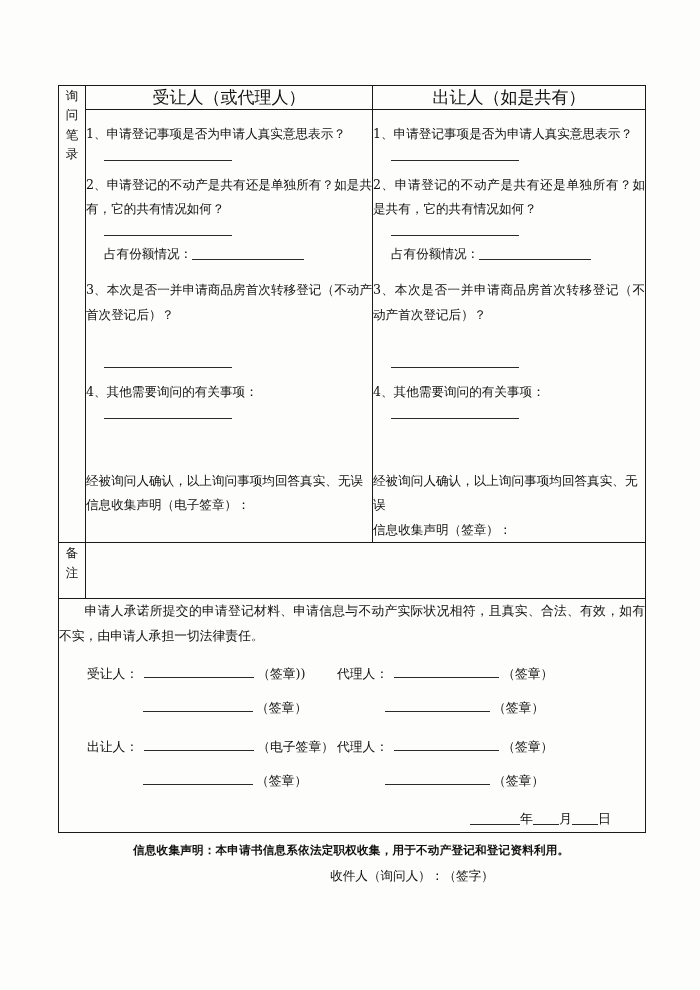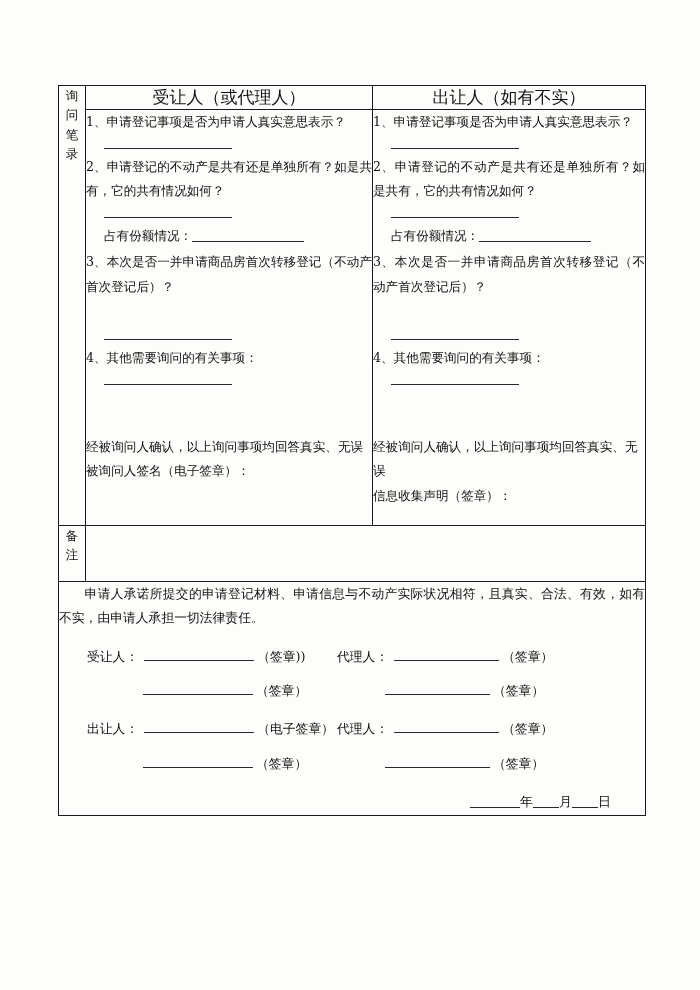--- a/index.html
+++ b/index.html
@@ -65,21 +65,21 @@
   }
 
   
   .qcell {
     padding: 6px 9px 8px 9px;
     font-size: 12.6px;
     line-height: 1.95;
     height: 415px;
   }
   .qcell .q {
-    margin: 0 0 2px 0;
+    margin: 12px 0 2px 0;
     text-align: justify;
   }
   .blank-line {
     display: block;
     margin: 1px 0 6px 18px;
     border-bottom: 1px solid #2a2a2a;
     width: 128px;
     height: 11px;
   }
   .sub {
@@ -204,21 +204,21 @@
     <tbody>
 
       <tr>
         <td rowspan="2" class="vlabel">
           <span>询</span>
           <span>问</span>
           <span>笔</span>
           <span>录</span>
         </td>
         <td class="hdr">受让人（或代理人）</td>
-        <td class="hdr">出让人（如有不实）</td>
+        <td class="hdr">出让人（如是共有）</td>
       </tr>
 
       <tr>
 
         <td class="qcell">
           <p class="q">1、申请登记事项是否为申请人真实意思表示？</p>
           <span class="blank-line"></span>
 
           <p class="q">2、申请登记的不动产是共有还是单独所有？如是共有，它的共有情况如何？</p>
           <span class="blank-line"></span>
@@ -229,21 +229,21 @@
           <div class="spacer-md"></div>
           <span class="blank-line"></span>
 
           <p class="q">4、其他需要询问的有关事项：</p>
           <span class="blank-line"></span>
 
           <div class="spacer-lg"></div>
 
           <div class="confirm">
             <span class="c1">经被询问人确认，以上询问事项均回答真实、无误</span>
-            <span class="c2">被询问人签名（电子签章）：</span>
+            <span class="c2">信息收集声明（电子签章）：</span>
           </div>
         </td>
 
         <td class="qcell">
           <p class="q">1、申请登记事项是否为申请人真实意思表示？</p>
           <span class="blank-line"></span>
 
           <p class="q">2、申请登记的不动产是共有还是单独所有？如是共有，它的共有情况如何？</p>
           <span class="blank-line"></span>
 
@@ -331,14 +331,18 @@
           </div>
 
           <div class="date-row"><span class="date-line y"></span><span>年</span><span class="date-line m"></span><span>月</span><span class="date-line d"></span><span>日</span></div>
 
         </td>
       </tr>
 
     </tbody>
   </table>
 
+  <div class="footer">
+    <div class="footer-statement">信息收集声明：本申请书信息系依法定职权收集，用于不动产登记和登记资料利用。</div>
+    <div class="footer-receiver">收件人（询问人）：（签字）</div>
+  </div>
 
 </div>
 
 </body></html>

